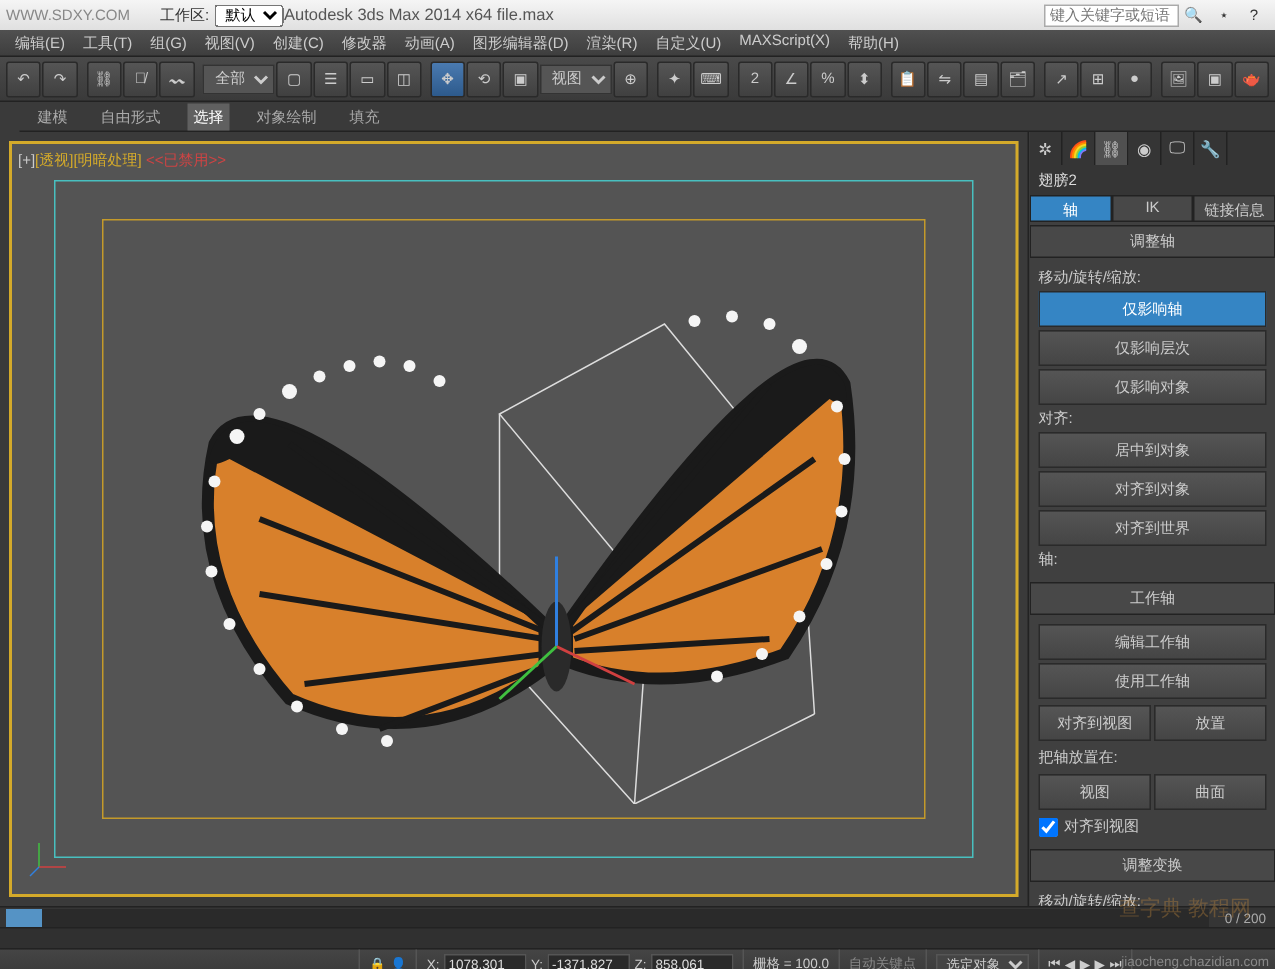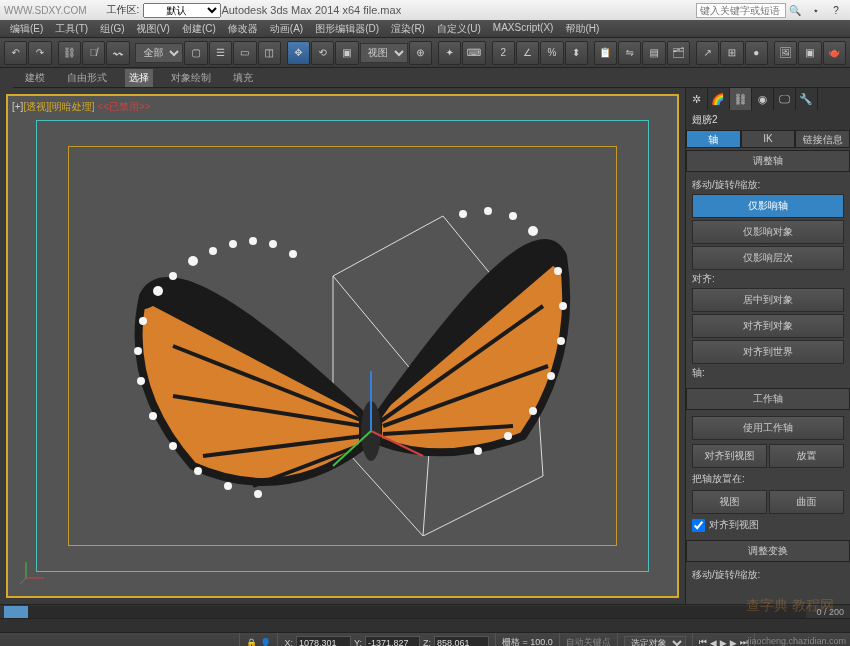--- a/index.html
+++ b/index.html
@@ -2,21 +2,21 @@
 <html><head>
   <meta charset="utf-8">
   <style>
     * { margin: 0; padding: 0; box-sizing: border-box; font-family: "Microsoft YaHei", Arial, sans-serif; }
     body { background: #3a3a3a; color: #ccc; font-size: 11px; width: 850px; height: 646px; overflow: hidden; position: relative; }
     
     
     .titlebar { height: 20px; background: linear-gradient(#f5f5f5, #e0e0e0); display: flex; align-items: center; padding: 0 4px; color: #333; }
     .url-watermark { color: #888; font-size: 10px; margin-right: 20px; }
     .workspace-label { font-size: 10px; margin-right: 4px; }
-    .workspace-select { font-size: 10px; padding: 0 18px; text-align: right; }
+    .workspace-select { font-size: 10px; padding: 0 2px; text-align: right; }
     .app-title { flex: 1; text-align: left; font-size: 11px; color: #555; }
     .search-box { width: 90px; font-size: 10px; padding: 1px 3px; color: #999; border: 1px solid #aaa; }
     .tb-icon { width: 16px; height: 16px; margin: 0 2px; display: inline-flex; align-items: center; justify-content: center; font-size: 10px; }
     
     
     .menubar { height: 18px; background: linear-gradient(#505050, #3e3e3e); display: flex; align-items: flex-start; padding: 0 4px; border-bottom: 1px solid #222; }
     .menu-item { padding: 2px 6px; font-size: 10px; cursor: pointer; }
     
     
     .toolbar { height: 30px; background: linear-gradient(#4a4a4a, #3a3a3a); display: flex; align-items: center; padding: 2px 4px; border-bottom: 1px solid #222; gap: 1px; }
@@ -242,31 +242,32 @@
     <div class="sub-tabs">
       <div class="sub-tab active">轴</div>
       <div class="sub-tab">IK</div>
       <div class="sub-tab">链接信息</div>
     </div>
 
     <div class="rollout-header">调整轴</div>
     <div class="rollout-body">
       <div class="panel-label">移动/旋转/缩放:</div>
       <button class="panel-btn active">仅影响轴</button>
+      <button class="panel-btn">仅影响层次</button>
       <button class="panel-btn">仅影响对象</button>
-      <button class="panel-btn">仅影响层次</button>
       <div class="panel-label">对齐:</div>
       <button class="panel-btn">居中到对象</button>
       <button class="panel-btn">对齐到对象</button>
       <button class="panel-btn">对齐到世界</button>
       <div class="panel-label">轴:</div>
     </div>
 
     <div class="rollout-header">工作轴</div>
     <div class="rollout-body">
+      <button class="panel-btn">编辑工作轴</button>
       <button class="panel-btn">使用工作轴</button>
       <div class="panel-btn-row">
         <button class="panel-btn">对齐到视图</button>
         <button class="panel-btn">放置</button>
       </div>
       <div class="panel-label">把轴放置在:</div>
       <div class="panel-btn-row">
         <button class="panel-btn">视图</button>
         <button class="panel-btn">曲面</button>
       </div>

